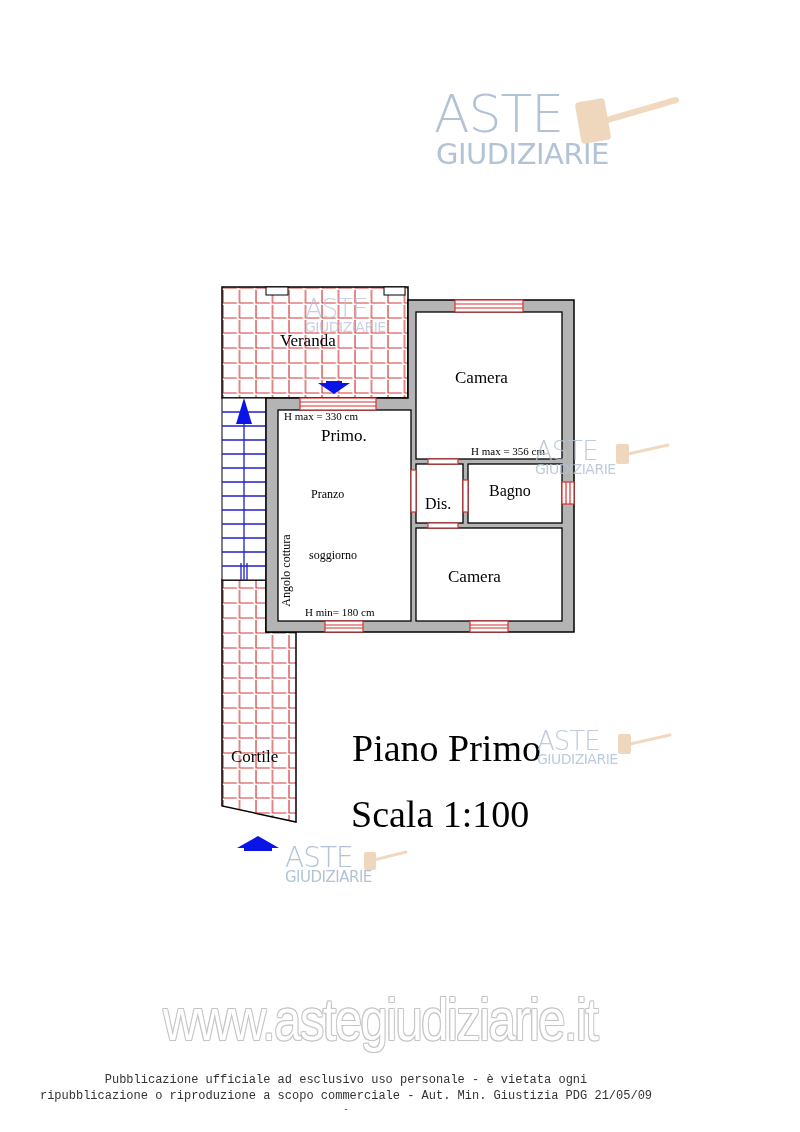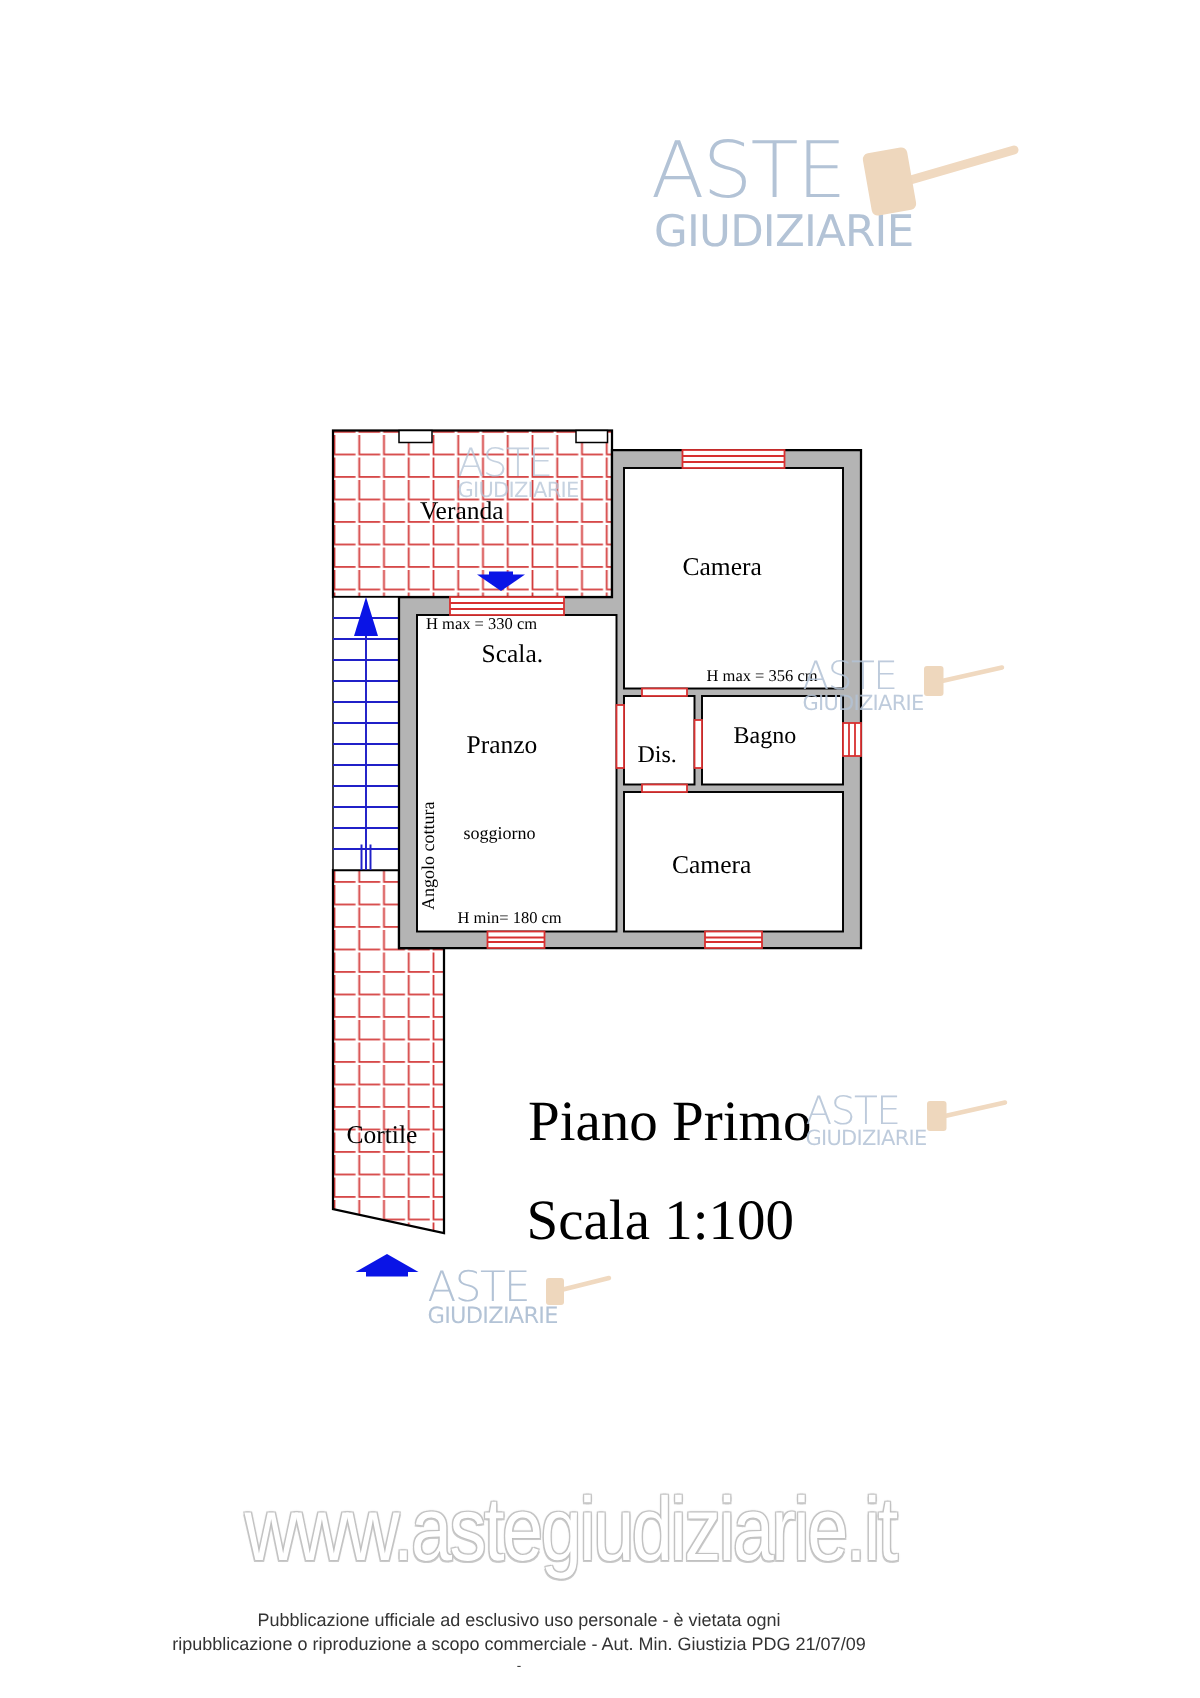--- a/index.html
+++ b/index.html
@@ -5,21 +5,21 @@
   html, body { margin:0; padding:0; background:#ffffff; }
   body { width:800px; height:1132px; position:relative; overflow:hidden; font-family:"DejaVu Serif", serif; }
   .abs { position:absolute; }
   .wm-aste { color:#b3c3d6; font-family:"DejaVu Sans", sans-serif; font-weight:300; line-height:1; letter-spacing:-1px; }
   .wm-giud { color:#b3c3d6; font-family:"DejaVu Sans", sans-serif; line-height:1; letter-spacing:-0.5px; }
   .room-label { font-family:"Liberation Serif", serif; color:#000; white-space:nowrap;text-align:right; }
   .small-label { font-family:"Liberation Serif", serif; color:#000; font-size:11px; white-space:nowrap; }
   .title-big { font-family:"Liberation Serif", serif; color:#000; font-size:38px; white-space:nowrap;margin-top:26px; }
   .url-wm { font-family:"Liberation Sans", sans-serif; font-size:60px; color:#fff; letter-spacing:-2px;
             text-shadow: 0 0 1px #aaa, 0 0 2px #bbb, 1px 1px 0 #ccc, -1px -1px 0 #ccc, 1px -1px 0 #ccc, -1px 1px 0 #ccc; transform:scaleX(0.82); transform-origin:left top; }
-  .footer-text { font-family:Liberation Sans, sans-serif; font-size:12px; color:#333; text-align:center; width:692px; line-height:16px; }
+  .footer-text { font-family:Liberation Mono, monospace; font-size:12px; color:#333; text-align:center; width:692px; line-height:16px; }
 </style>
 </head>
 <body>
 
 <div class="abs" style="left:434px;top:88px;width:250px;height:90px;">
   <div class="abs wm-aste" style="left:0;top:0;font-size:52px;">ASTE</div>
   <div class="abs wm-giud" style="left:2px;top:52px;font-size:29px;">GIUDIZIARIE</div>
   <svg class="abs" style="left:138px;top:4px;" width="110" height="60" viewBox="0 0 110 60">
     <rect x="106" y="4" width="0" height="0"></rect>
     <line x1="35" y1="28" x2="104" y2="8" stroke="#f0d9c0" stroke-width="6" stroke-linecap="round"></line>
@@ -110,22 +110,22 @@
 
   <polygon points="318,383 350,383 334,394" fill="#0a14e6"></polygon>
   <rect x="326" y="381" width="16" height="4" fill="#0a14e6"></rect>
   <polygon points="237,848 258,836 279,848" fill="#0a14e6"></polygon>
   <rect x="244" y="847" width="28" height="4" fill="#0a14e6"></rect>
 </svg>
 
 <div class="abs room-label" style="left:280px;top:331px;font-size:17px;">Veranda</div>
 <div class="abs room-label" style="left:455px;top:368px;font-size:17px;">Camera</div>
 <div class="abs small-label" style="left:284px;top:410px;">H max = 330 cm</div>
-<div class="abs room-label" style="left:321px;top:426px;font-size:17px;">Scala.</div>
-<div class="abs room-label" style="left:311px;top:487px;font-size:17px;">Pranzo</div>
+<div class="abs room-label" style="left:321px;top:426px;font-size:17px;">Primo.</div>
+<div class="abs room-label" style="left:311px;top:487px;font-size:12px;">Pranzo</div>
 <div class="abs room-label" style="left:309px;top:508px;font-size:12px;margin-top:40px;">soggiorno</div>
 <div class="abs room-label" style="left:236px;top:563px;font-size:12px;transform:rotate(-90deg);transform-origin:center;width:100px;text-align:center;">Angolo cottura</div>
 <div class="abs small-label" style="left:305px;top:606px;">H min= 180 cm</div>
 <div class="abs small-label" style="left:471px;top:445px;">H max = 356 cm</div>
 <div class="abs room-label" style="left:425px;top:495px;font-size:16px;">Dis.</div>
 <div class="abs room-label" style="left:489px;top:482px;font-size:16px;">Bagno</div>
 <div class="abs room-label" style="left:448px;top:567px;font-size:17px;">Camera</div>
 <div class="abs room-label" style="left:231px;top:747px;font-size:17px;">Cortile</div>
 
 <div class="abs" style="left:305px;top:296px;opacity:0.75;">
@@ -158,14 +158,14 @@
   <div class="wm-giud" style="font-size:15px;margin-top:-2px;">GIUDIZIARIE</div>
 </div>
 <svg class="abs" style="left:360px;top:846px;" width="50" height="30">
   <line x1="14" y1="14" x2="46" y2="6" stroke="#f0d9c0" stroke-width="3" stroke-linecap="round"></line>
   <rect x="4" y="6" width="12" height="18" rx="2" fill="#eed7bd"></rect>
 </svg>
 
 <div class="abs url-wm" style="left:163px;top:985px;">www.astegiudiziarie.it</div>
 
 <div class="abs footer-text" style="left:0;top:1072px;">Pubblicazione ufficiale ad esclusivo uso personale - è vietata ogni</div>
-<div class="abs footer-text" style="left:0;top:1088px;">ripubblicazione o riproduzione a scopo commerciale - Aut. Min. Giustizia PDG 21/07/09</div>
+<div class="abs footer-text" style="left:0;top:1088px;">ripubblicazione o riproduzione a scopo commerciale - Aut. Min. Giustizia PDG 21/05/09</div>
 <div class="abs footer-text" style="left:0;top:1102px;font-size:9px;">-</div>
 
 </body></html>

